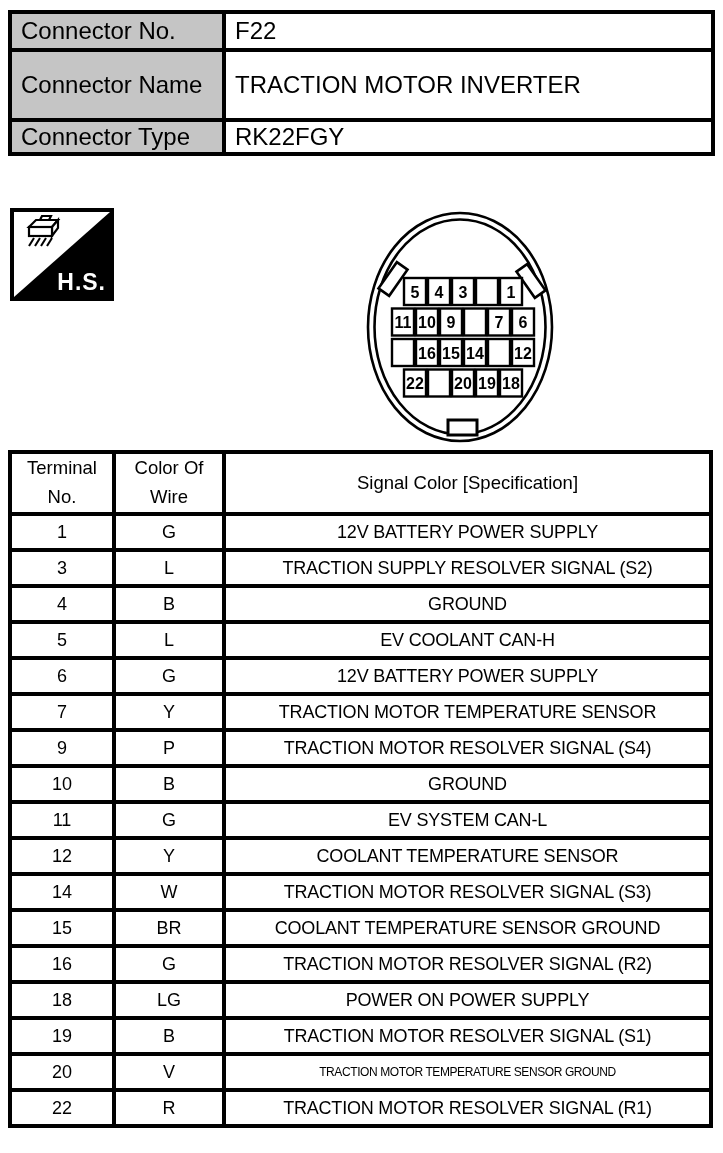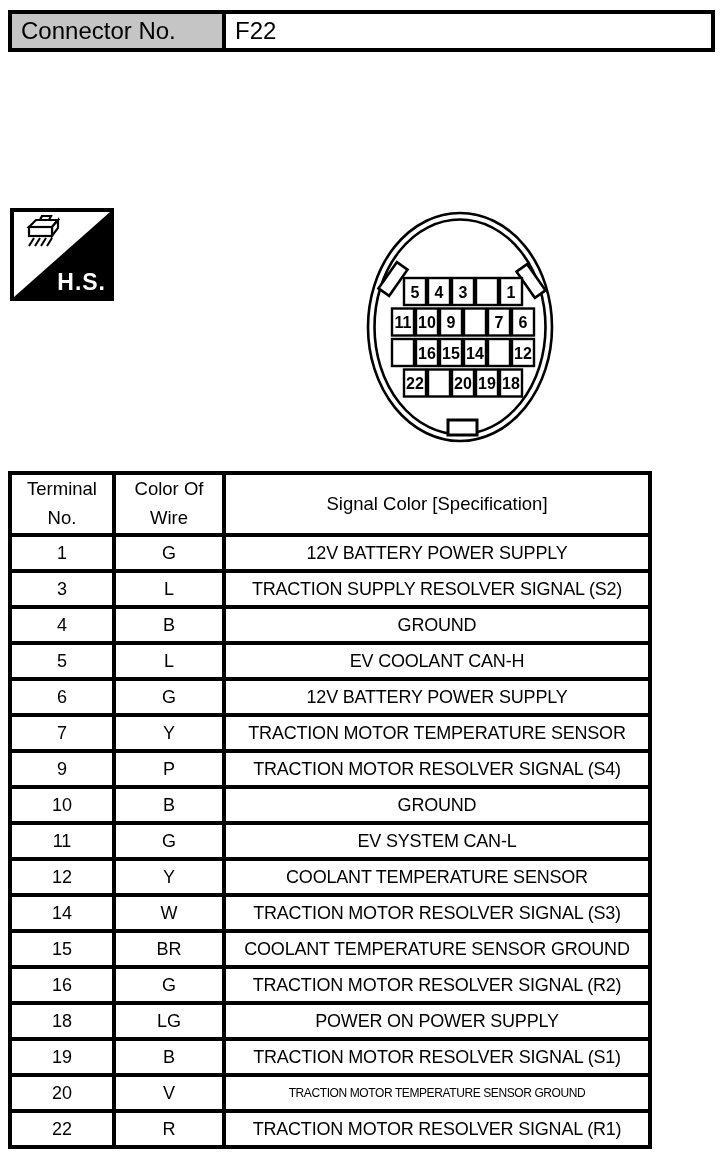--- a/index.html
+++ b/index.html
@@ -41,21 +41,21 @@
   
   .connector{position:absolute;left:355px;top:195px;width:215px;height:265px;}
   .ring{fill:none;stroke:#000;stroke-width:2.6;}
   .notch{fill:#fff;stroke:#000;stroke-width:2.6;}
   .bottom-tab{fill:#fff;stroke:#000;stroke-width:3;}
   .pin-box{fill:#fff;stroke:#000;stroke-width:2.4;}
   .pin-num{font-family:"Liberation Sans",sans-serif;font-size:16px;font-weight:700;text-anchor:middle;fill:#000;}
 
   
   .terminal-table{
-    position:absolute;left:8px;top:471px;width:644px;
+    position:absolute;left:8px;top:450px;width:705px;
     border-collapse:collapse;table-layout:fixed;
   }
   .terminal-table th,.terminal-table td{
     border:4px solid #000;text-align:center;vertical-align:middle;padding:0;
   }
   .terminal-table th{height:58px;font-weight:400;font-size:18.5px;line-height:1.55;}
   .terminal-table td{height:32px;font-size:18px;}
   .terminal-table td.signal{letter-spacing:-0.2px;}
   .terminal-table td.signal.condensed{font-size:12px;letter-spacing:-0.4px;}
 </style>
@@ -64,20 +64,28 @@
 
 <table class="info-table">
   <colgroup>
       <col style="width:214px">
       <col>
     </colgroup>
   <tbody>
       <tr>
         <td class="info-label">Connector No.</td>
         <td class="info-value">F22</td>
+      </tr>
+      <tr>
+        <td class="info-label">Connector Name</td>
+        <td class="info-value">TRACTION MOTOR INVERTER</td>
+      </tr>
+      <tr>
+        <td class="info-label">Connector Type</td>
+        <td class="info-value">RK22FGY</td>
       </tr>
     </tbody>
 </table>
 
 <div class="hs">
   <div class="hs-black"></div>
   <svg class="hs-icon" width="46" height="36" viewBox="0 0 46 36">
     <g fill="#fff" stroke="#000" stroke-width="2.2" stroke-linejoin="miter">
       <polygon points="23,5 25,1 34,1 32,5"></polygon>
       <polygon points="12,12 19,5 41,5 35,12"></polygon>

